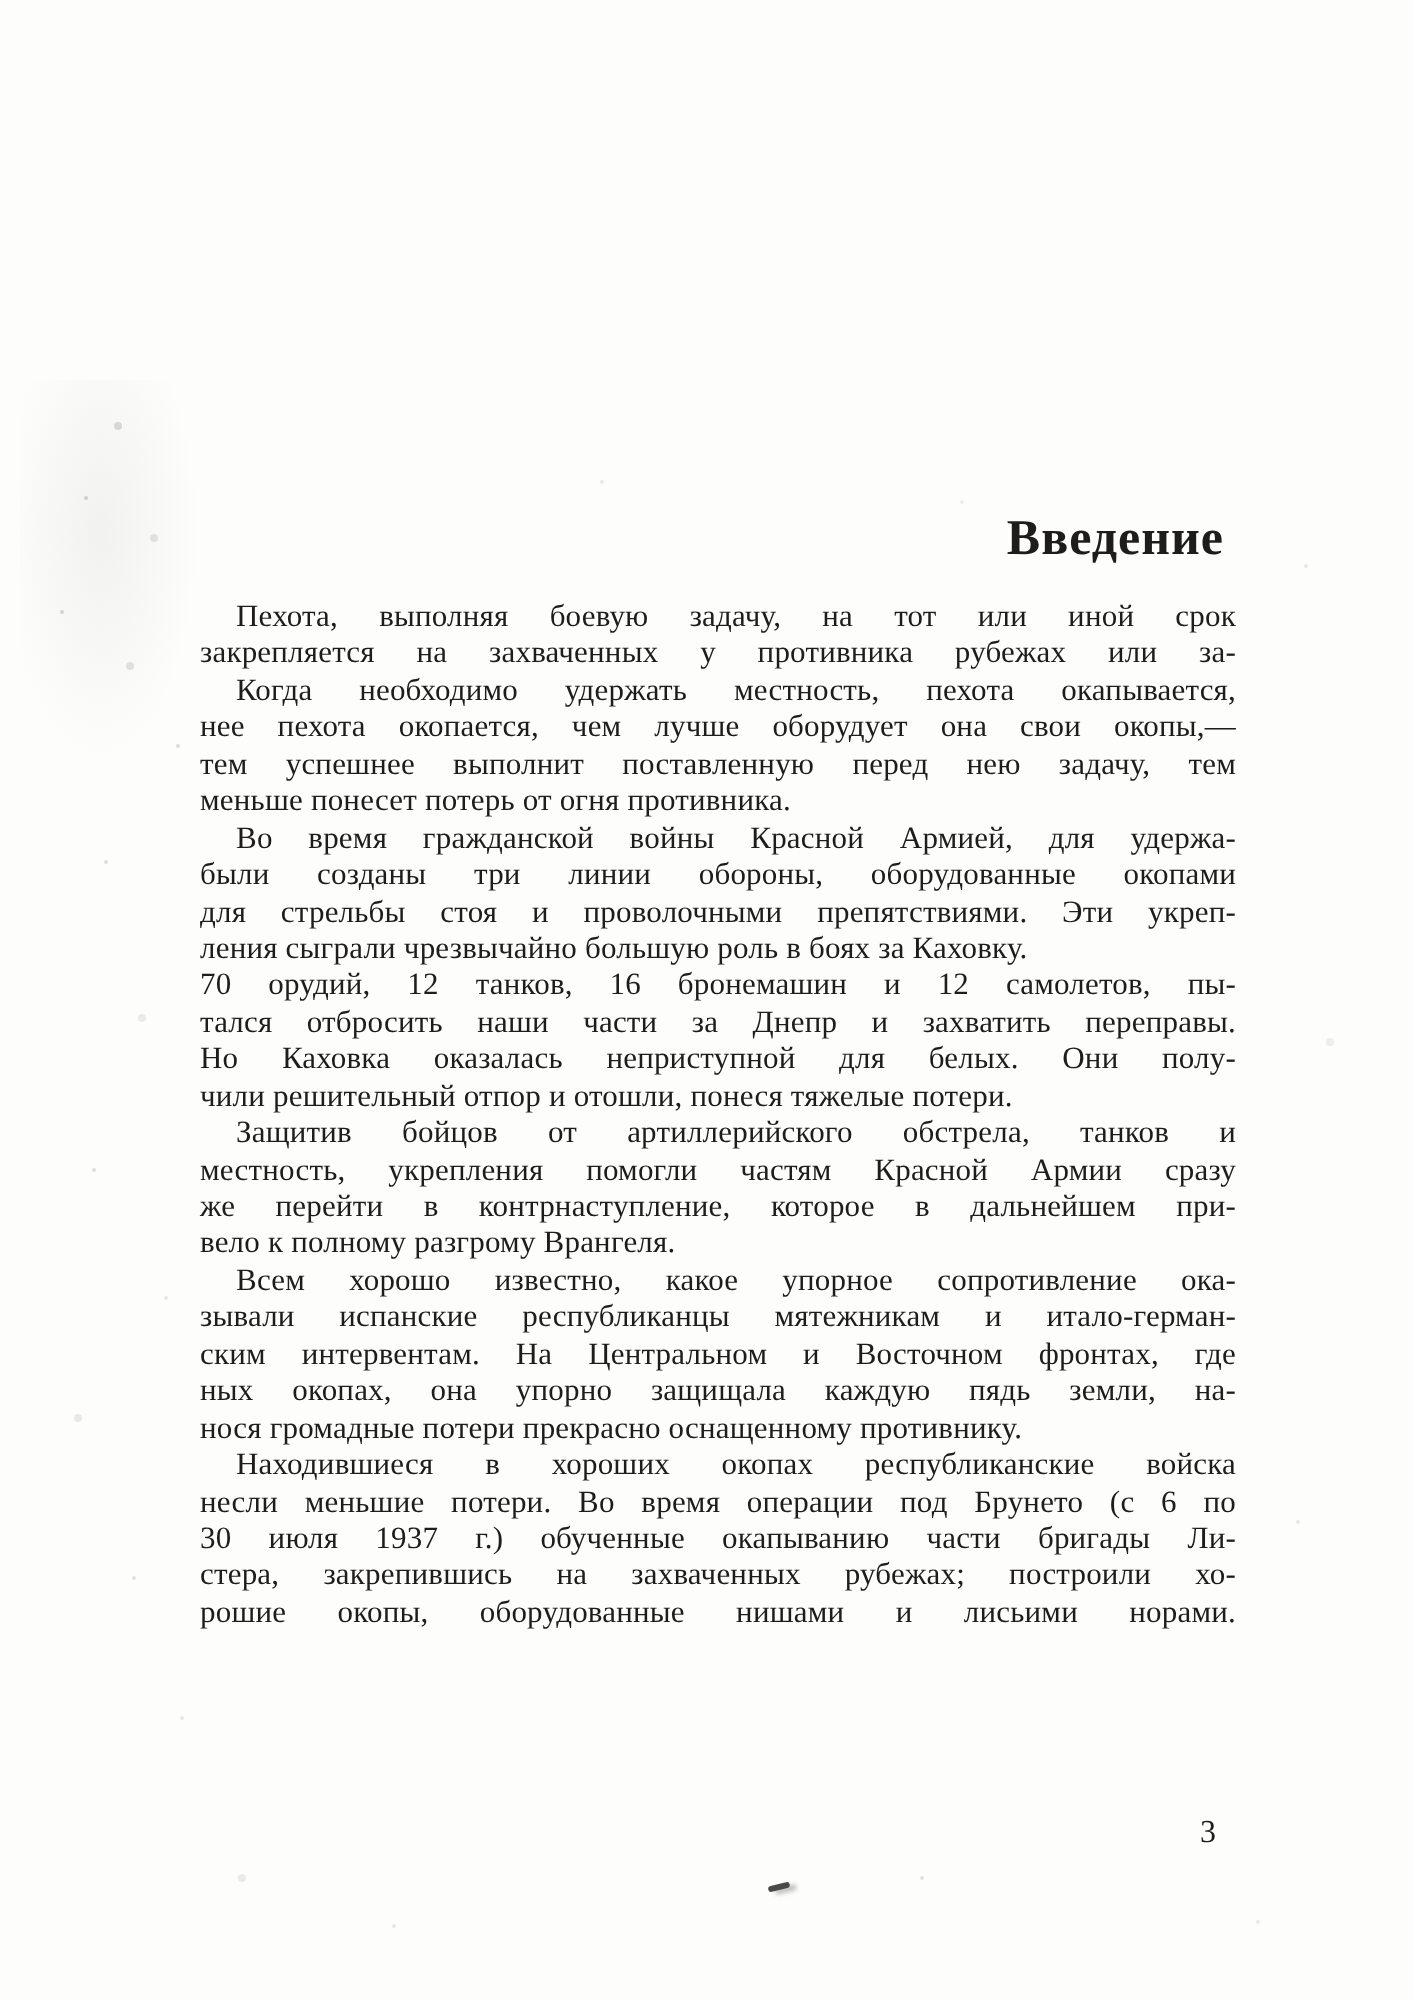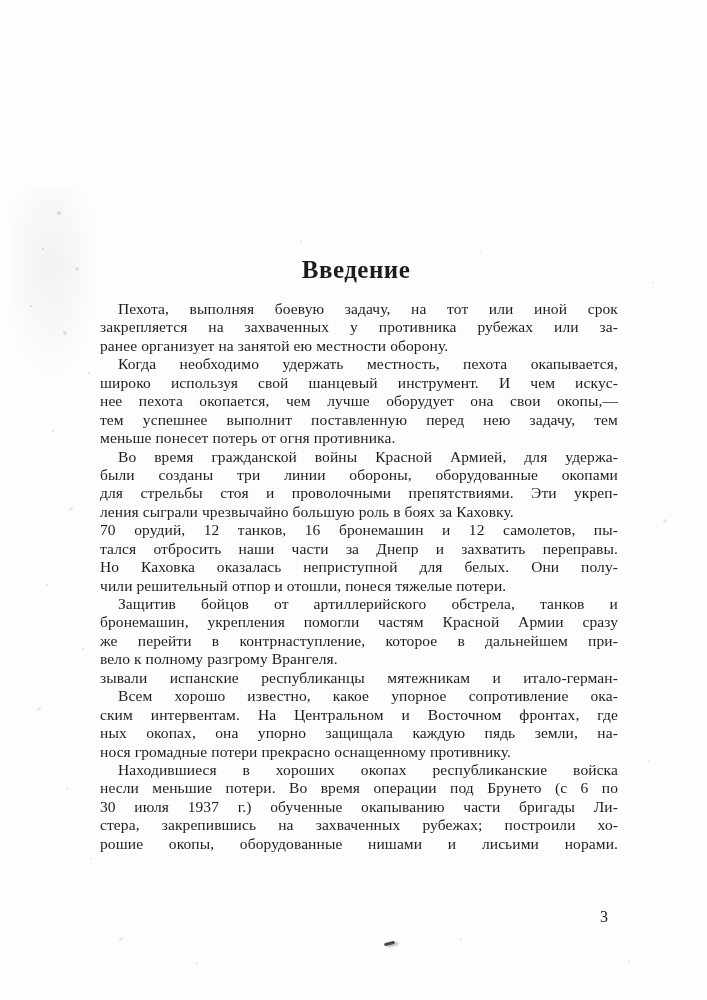--- a/index.html
+++ b/index.html
@@ -14,21 +14,21 @@
     background: #fdfdfb;
     overflow: hidden;
     font-family: "Liberation Serif", "DejaVu Serif", serif;
     color: #1e1d1b;
   }
   .title {
     position: absolute;
     top: 256px;
     left: 100px;
     width: 512px;
-    text-align: center;
+    text-align: right;
     font-size: 25px;
     font-weight: bold;
     letter-spacing: 0.5px;
   }
   .body-text {
     position: absolute;
     top: 300px;
     left: 100px;
     width: 518px;
     font-size: 15.5px;
@@ -116,50 +116,48 @@
 <div class="page">
   <div class="margin-blot"></div>
   <div class="speckles"></div>
 
   <div class="title">Введение</div>
 
   <div class="body-text">
       <div class="paragraph">
         <div class="line first">Пехота, выполняя боевую задачу, на тот или иной срок</div>
         <div class="line">закрепляется на захваченных у противника рубежах или за-</div>
-        <div class="line last">ранее организует на занятой ею местности оборону.</div>
       </div>
       <div class="paragraph">
         <div class="line first">Когда необходимо удержать местность, пехота окапывается,</div>
-        <div class="line">широко используя свой шанцевый инструмент. И чем искус-</div>
         <div class="line">нее пехота окопается, чем лучше оборудует она свои окопы,—</div>
         <div class="line">тем успешнее выполнит поставленную перед нею задачу, тем</div>
         <div class="line last">меньше понесет потерь от огня противника.</div>
       </div>
       <div class="paragraph">
         <div class="line first">Во время гражданской войны Красной Армией, для удержа-</div>
         <div class="line">были созданы три линии обороны, оборудованные окопами</div>
         <div class="line">для стрельбы стоя и проволочными препятствиями. Эти укреп-</div>
         <div class="line last">ления сыграли чрезвычайно большую роль в боях за Каховку.</div>
       </div>
       <div class="paragraph">
         <div class="line">70 орудий, 12 танков, 16 бронемашин и 12 самолетов, пы-</div>
         <div class="line">тался отбросить наши части за Днепр и захватить переправы.</div>
         <div class="line">Но Каховка оказалась неприступной для белых. Они полу-</div>
         <div class="line last">чили решительный отпор и отошли, понеся тяжелые потери.</div>
       </div>
       <div class="paragraph">
         <div class="line first">Защитив бойцов от артиллерийского обстрела, танков и</div>
-        <div class="line">бронемашин, укрепления помогли частям Красной Армии сразу</div>
+        <div class="line">местность, укрепления помогли частям Красной Армии сразу</div>
         <div class="line">же перейти в контрнаступление, которое в дальнейшем при-</div>
         <div class="line last">вело к полному разгрому Врангеля.</div>
       </div>
       <div class="paragraph">
+        <div class="line first">Всем хорошо известно, какое упорное сопротивление ока-</div>
         <div class="line">зывали испанские республиканцы мятежникам и итало-герман-</div>
-        <div class="line first">Всем хорошо известно, какое упорное сопротивление ока-</div>
         <div class="line">ским интервентам. На Центральном и Восточном фронтах, где</div>
         <div class="line">ных окопах, она упорно защищала каждую пядь земли, на-</div>
         <div class="line last">нося громадные потери прекрасно оснащенному противнику.</div>
       </div>
       <div class="paragraph">
         <div class="line first">Находившиеся в хороших окопах республиканские войска</div>
         <div class="line">несли меньшие потери. Во время операции под Брунето (с 6 по</div>
         <div class="line">30 июля 1937 г.) обученные окапыванию части бригады Ли-</div>
         <div class="line">стера, закрепившись на захваченных рубежах; построили хо-</div>
         <div class="line">рошие окопы, оборудованные нишами и лисьими норами.</div>

